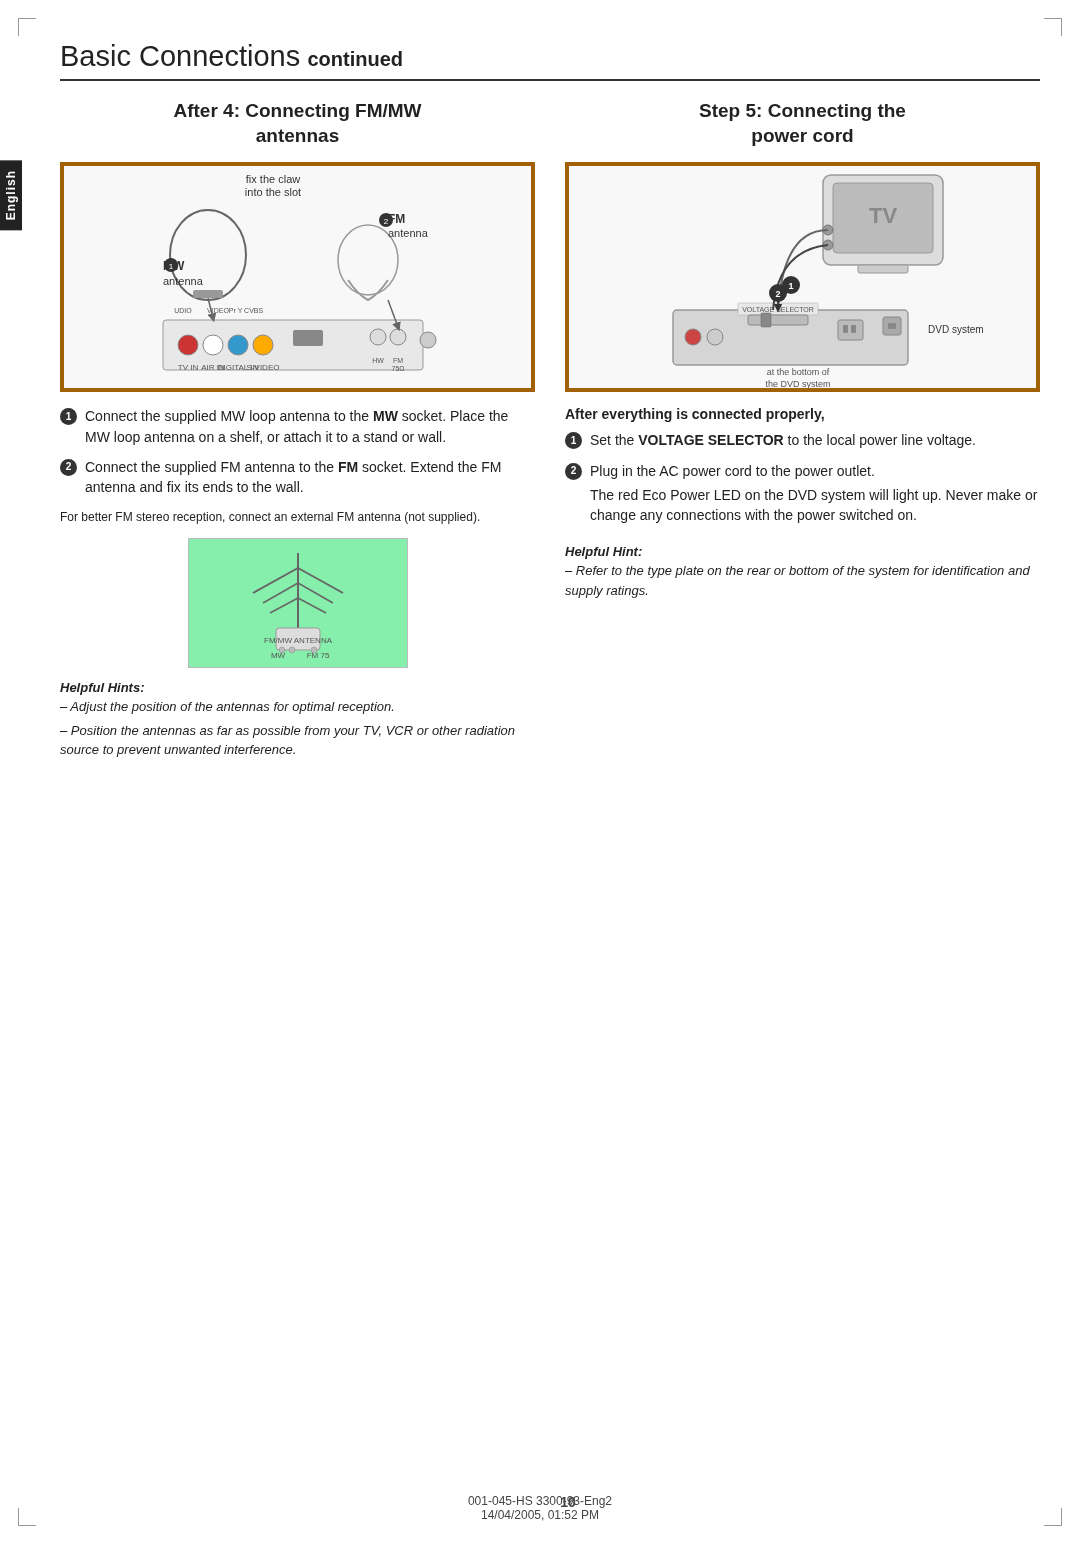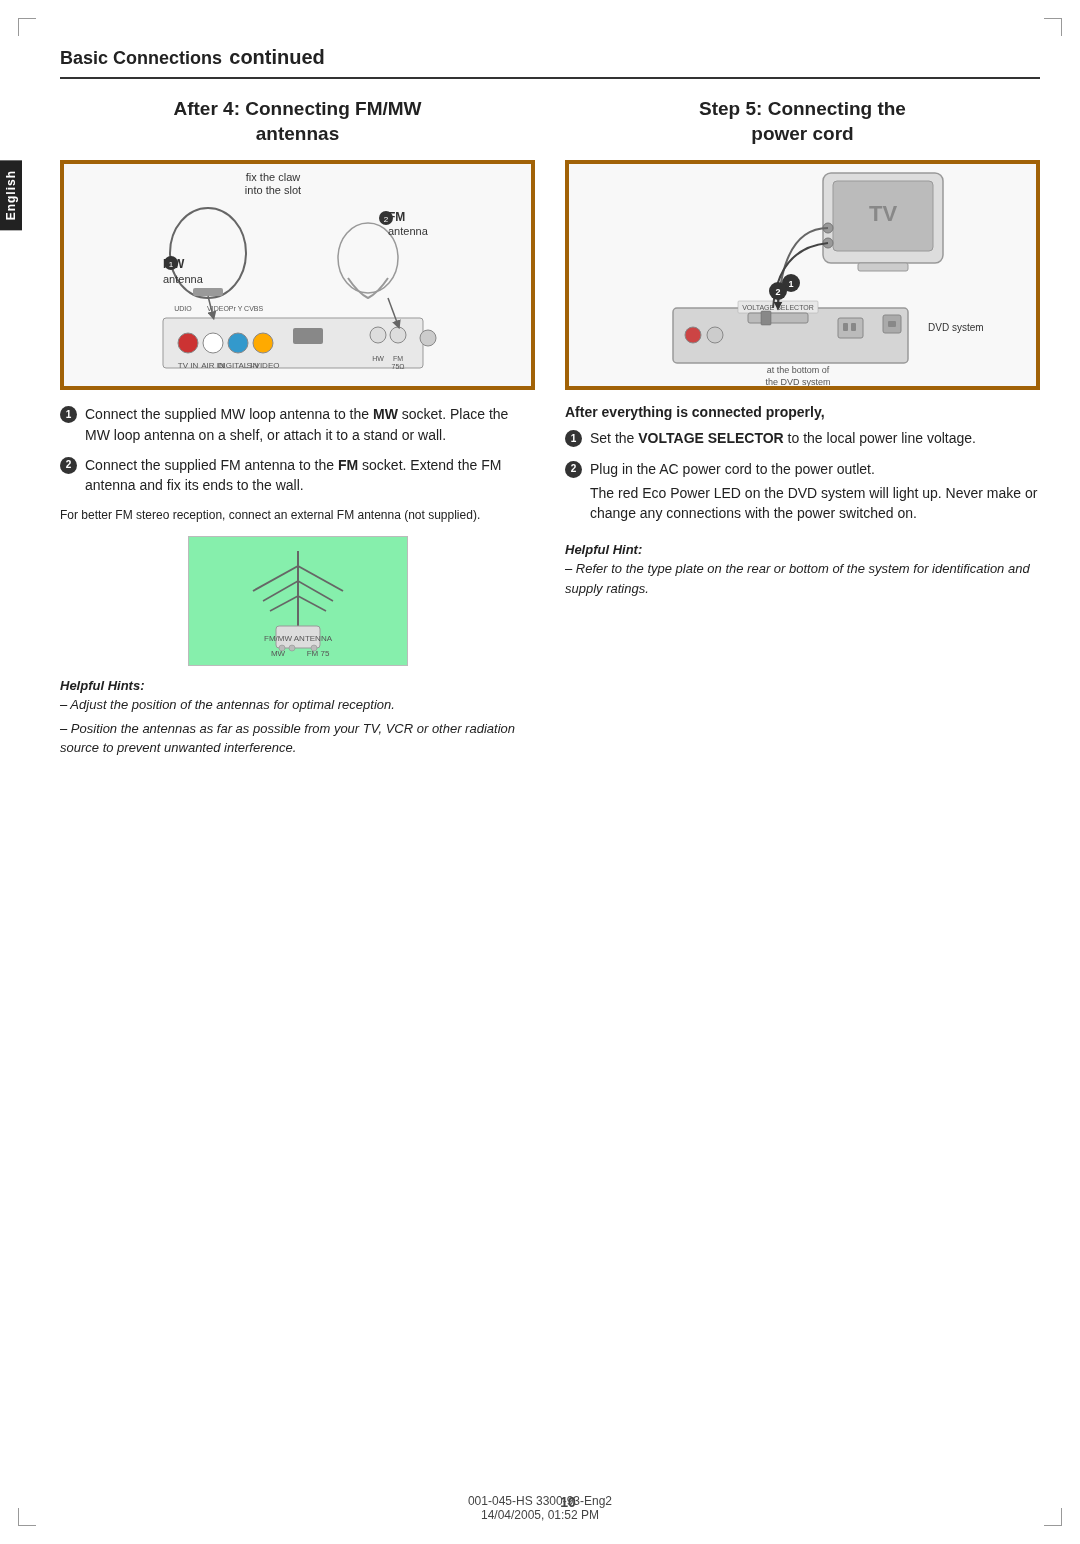--- a/index.html
+++ b/index.html
@@ -56,22 +56,22 @@
     
     .page-title {
       font-size: 26px;
       font-weight: bold;
       border-bottom: 2px solid #333;
       padding-bottom: 6px;
       margin-bottom: 18px;
       margin-left: 20px;
     }
     .page-title span {
-      font-weight: bold;
-      font-size: 18px;
+      font-weight: normal;
+      font-size: 29px;
     }
 
     
     .columns {
       display: flex;
       gap: 30px;
       margin-left: 20px;
     }
     .col-left {
       flex: 1;

